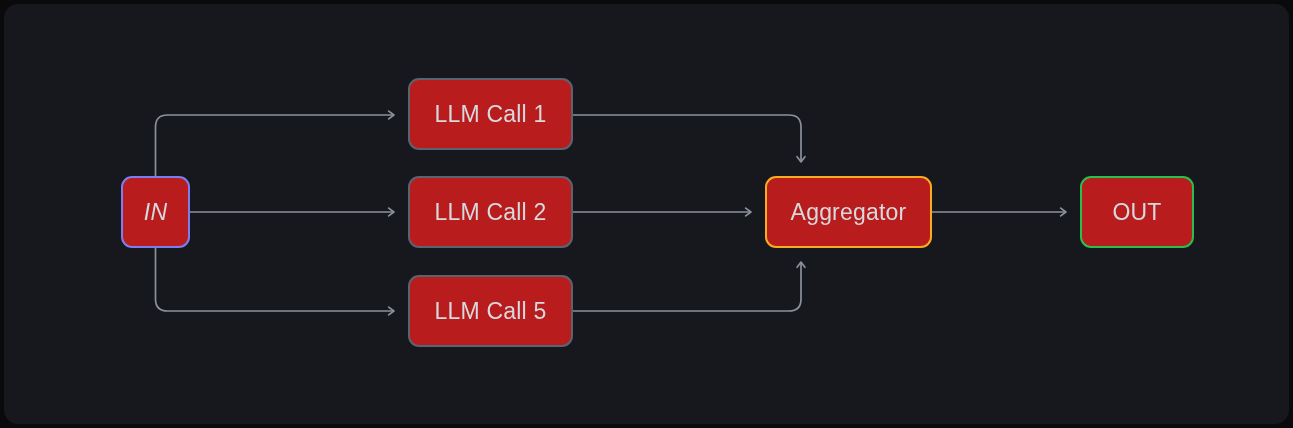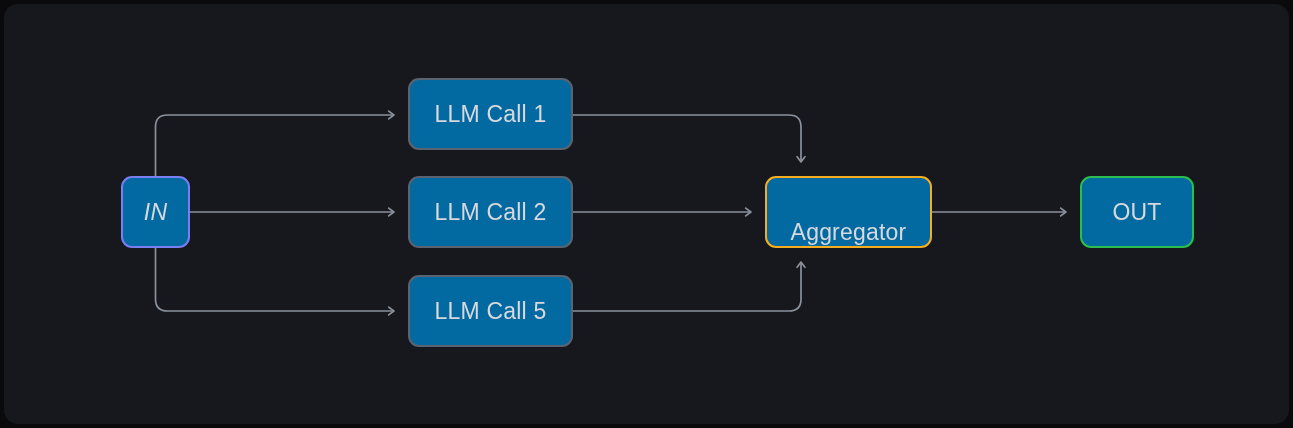--- a/index.html
+++ b/index.html
@@ -34,21 +34,21 @@
     position: absolute;
     left: 0;
     top: 0;
     width: 1293px;
     height: 428px;
     pointer-events: none;
   }
   .node {
     position: absolute;
     box-sizing: border-box;
-    background: #0369a1;
+    background: #b91c1c;
     border-radius: 11px;
     display: flex;
     align-items: center;
     justify-content: center;
     color: #d7d9de;
     letter-spacing: 0.2px;
     white-space: nowrap;
   }
   .node-in {
     left: 121px; top: 176px; width: 69px; height: 72px;
@@ -58,21 +58,20 @@
   }
   .node-out {
     left: 1080px; top: 176px; width: 114px; height: 72px;
     border: 2.5px solid #2bbd4e;
     font-size: 23px;
   }
   .node-agg {
     left: 765px; top: 176px; width: 167px; height: 72px;
     border: 2.5px solid #f5ad1f;
     font-size: 23px;
-    align-items: flex-end;
   }
   .node-llm {
     left: 408px; width: 165px; height: 72px;
     border: 2px solid #5b6370;
     font-size: 23px;
   }
   .llm1 { top: 78px; }
   .llm2 { top: 176px; }
   .llm3 { top: 275px; }
 </style>

